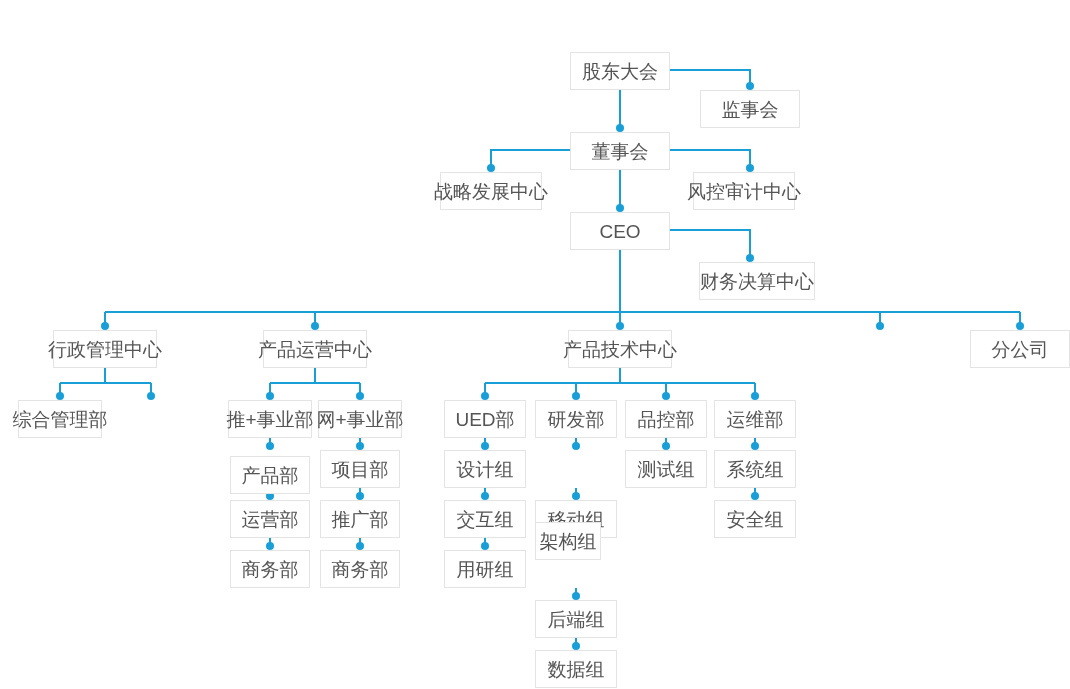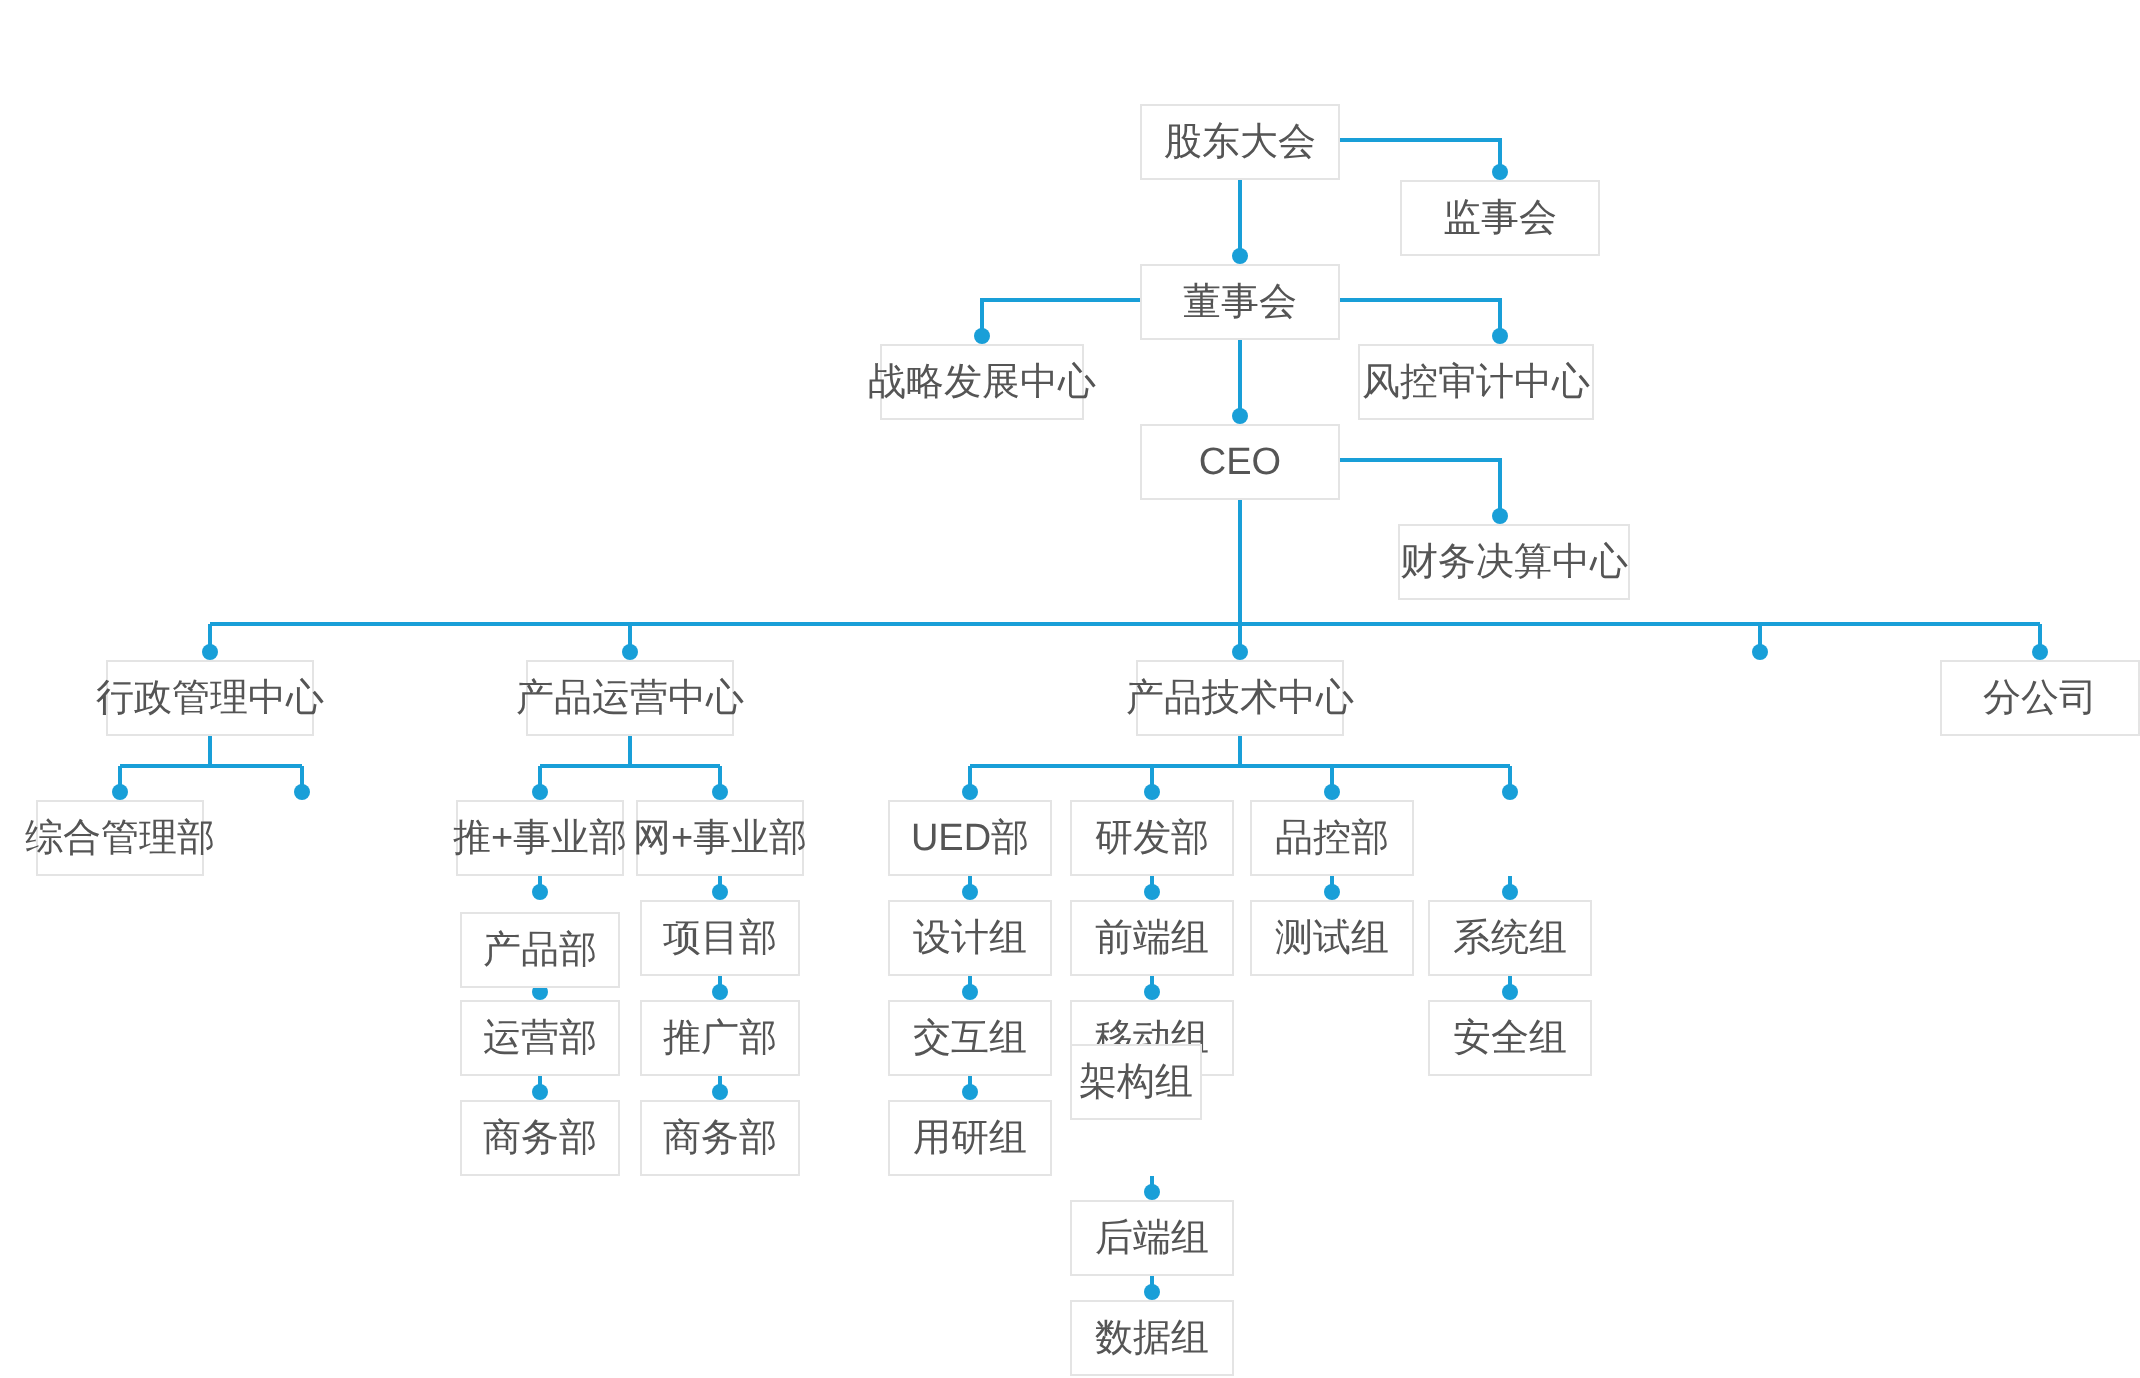--- a/index.html
+++ b/index.html
@@ -72,21 +72,21 @@
     <circle class="dot" cx="576" cy="646" r="4"></circle>
     <circle class="dot" cx="666" cy="446" r="4"></circle>
     <circle class="dot" cx="755" cy="446" r="4"></circle>
     <circle class="dot" cx="755" cy="496" r="4"></circle>
   </svg>
 
   <div class="node" style="left:570px;top:52px;width:100px">股东大会</div>
   <div class="node" style="left:700px;top:90px;width:100px">监事会</div>
   <div class="node" style="left:570px;top:132px;width:100px">董事会</div>
   <div class="node" style="left:440px;top:172px;width:102px">战略发展中心</div>
-  <div class="node" style="left:679px;top:172px;width:118px">风控审计中心</div>
+  <div class="node" style="left:693px;top:172px;width:102px">风控审计中心</div>
   <div class="node" style="left:570px;top:212px;width:100px">CEO</div>
   <div class="node" style="left:699px;top:262px;width:116px">财务决算中心</div>
 
   <div class="node" style="left:53px;top:330px;width:104px">行政管理中心</div>
   <div class="node" style="left:263px;top:330px;width:104px">产品运营中心</div>
   <div class="node" style="left:568px;top:330px;width:104px">产品技术中心</div>
   <div class="node" style="left:970px;top:330px;width:100px">分公司</div>
 
   <div class="node" style="left:18px;top:400px;width:84px">综合管理部</div>
 
@@ -95,25 +95,25 @@
   <div class="node" style="left:230px;top:456px;width:80px">产品部</div>
   <div class="node" style="left:230px;top:500px;width:80px">运营部</div>
   <div class="node" style="left:230px;top:550px;width:80px">商务部</div>
   <div class="node" style="left:320px;top:450px;width:80px">项目部</div>
   <div class="node" style="left:320px;top:500px;width:80px">推广部</div>
   <div class="node" style="left:320px;top:550px;width:80px">商务部</div>
 
   <div class="node" style="left:444px;top:400px;width:82px">UED部</div>
   <div class="node" style="left:535px;top:400px;width:82px">研发部</div>
   <div class="node" style="left:625px;top:400px;width:82px">品控部</div>
+  <div class="node" style="left:714px;top:400px;width:82px">运维部</div>
 
   <div class="node" style="left:444px;top:450px;width:82px">设计组</div>
   <div class="node" style="left:444px;top:500px;width:82px">交互组</div>
   <div class="node" style="left:444px;top:550px;width:82px">用研组</div>
-  <div class="node" style="left:535px;top:450px;width:82px">前端组</div>
   <div class="node" style="left:535px;top:500px;width:82px">移动组</div>
   <div class="node" style="left:535px;top:522px;width:66px">架构组</div>
   <div class="node" style="left:535px;top:600px;width:82px">后端组</div>
   <div class="node" style="left:535px;top:650px;width:82px">数据组</div>
   <div class="node" style="left:625px;top:450px;width:82px">测试组</div>
   <div class="node" style="left:714px;top:450px;width:82px">系统组</div>
   <div class="node" style="left:714px;top:500px;width:82px">安全组</div>
 
 </div>
 

